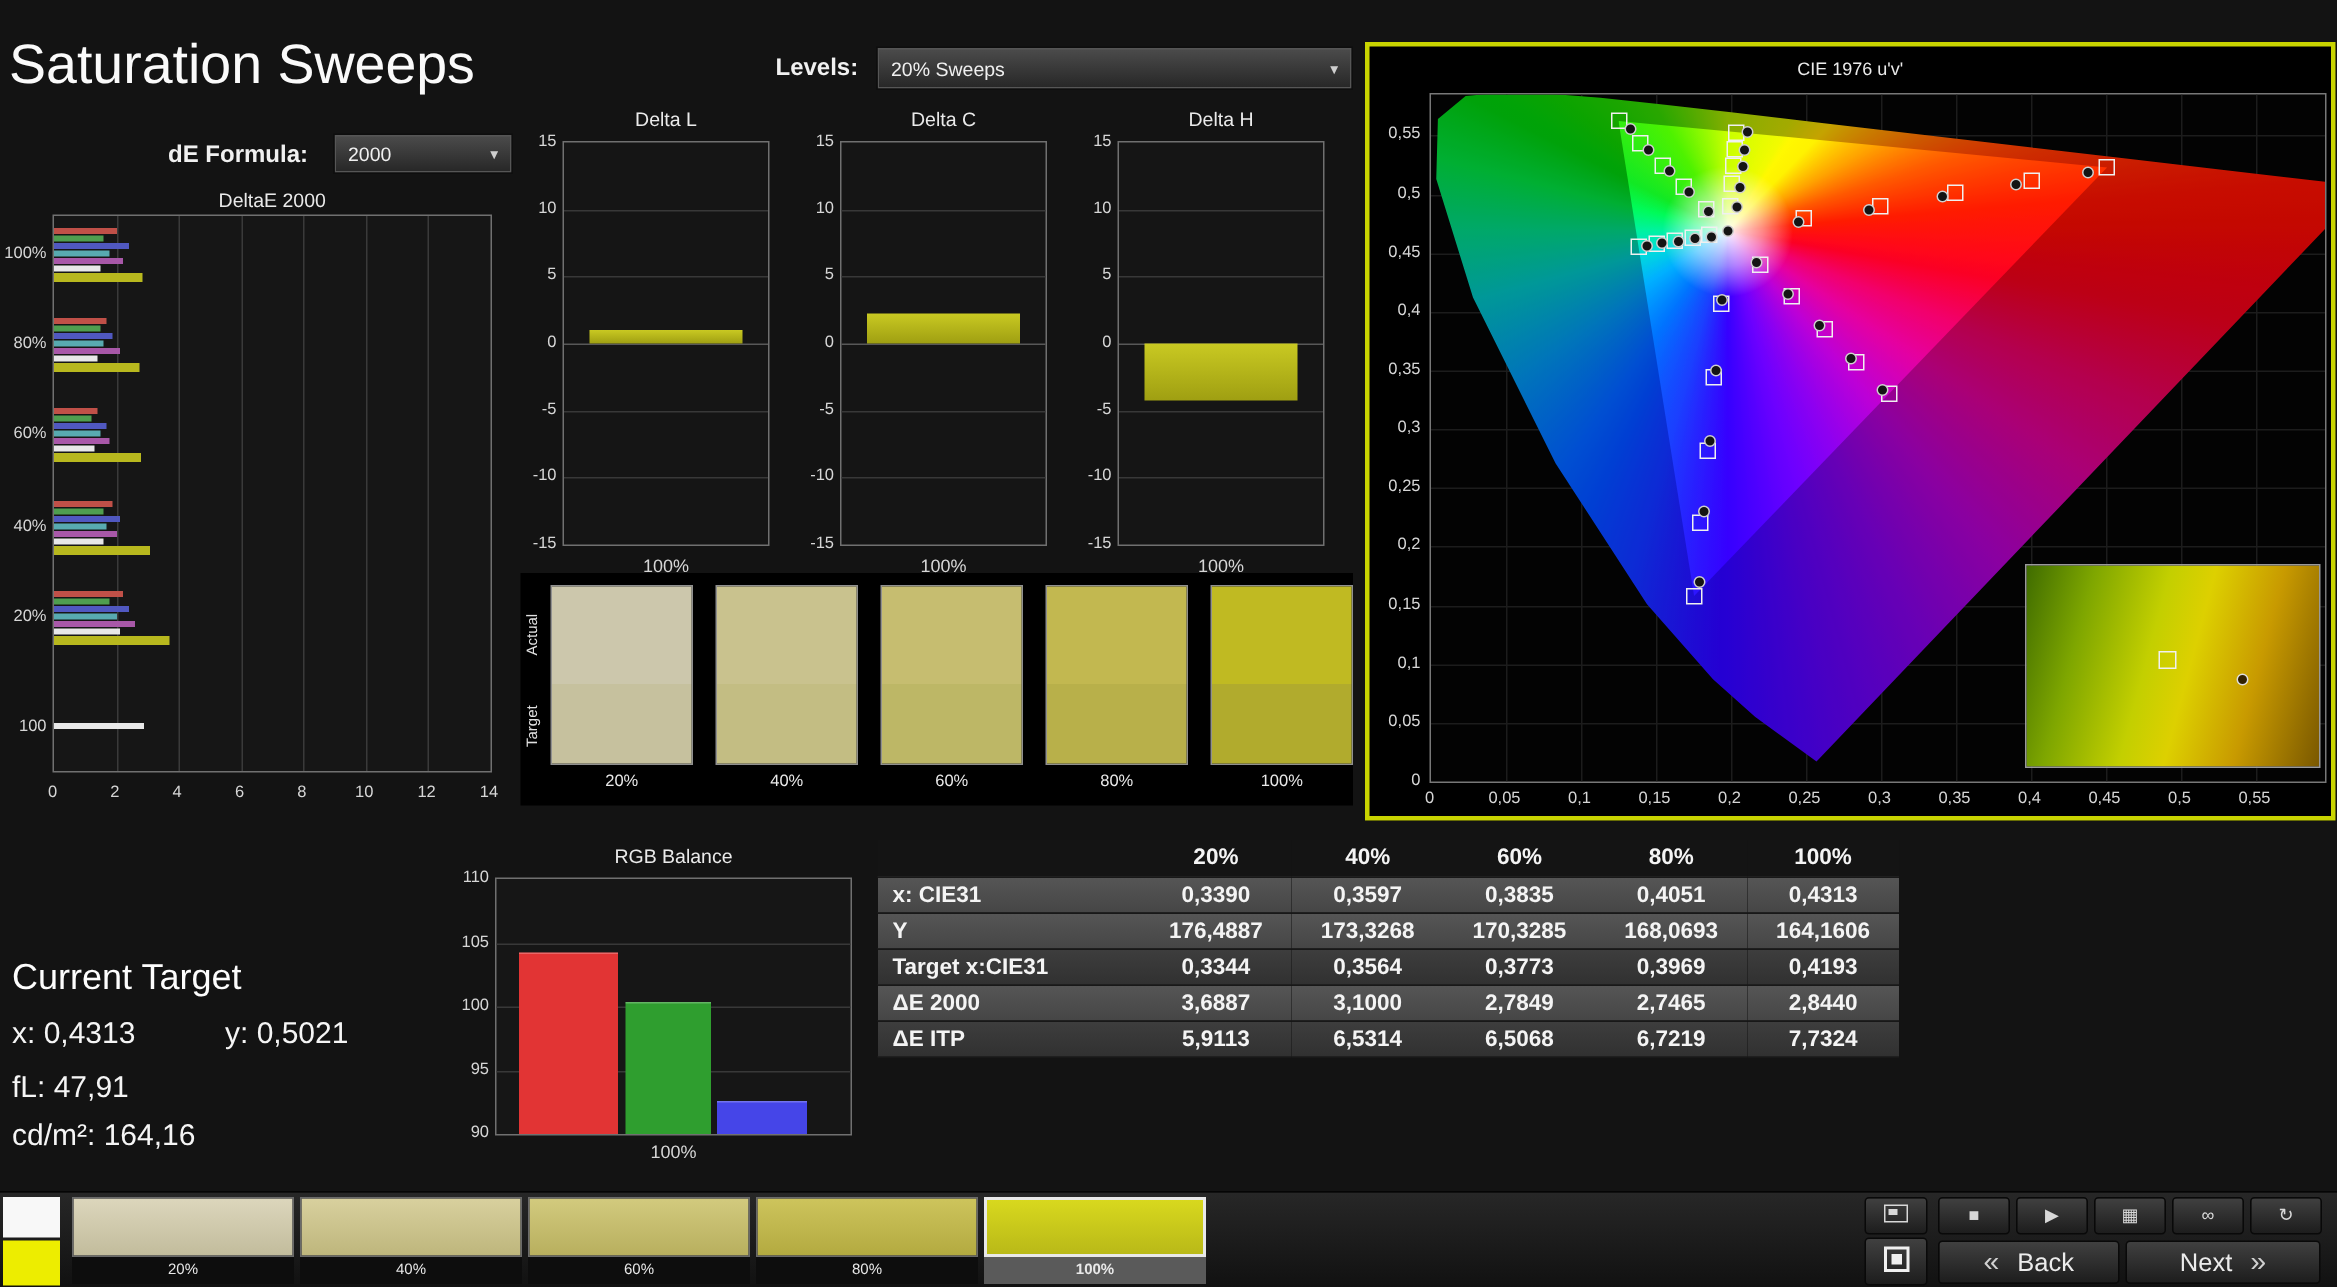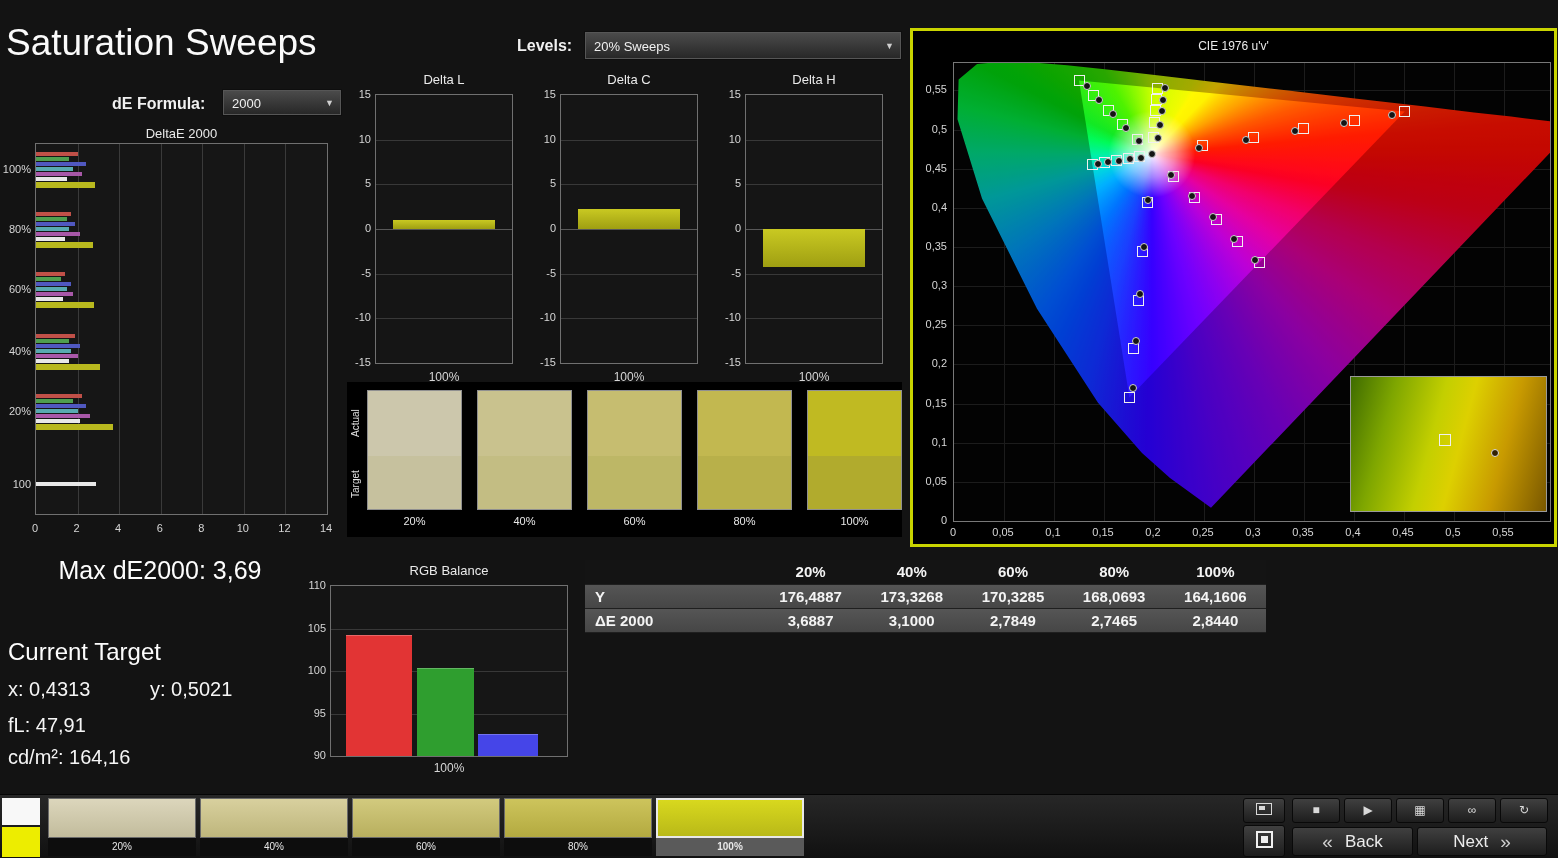--- a/index.html
+++ b/index.html
@@ -368,21 +368,20 @@
       <div class="ticklabel" style="position: absolute; left: 520px; top: 0px; width: 40px; text-align: center;">0,5</div>
       <div class="ticklabel" style="position: absolute; left: 570px; top: 0px; width: 40px; text-align: center;">0,55</div>
     </div>
   <div id="cie-inset">
       <div style="position: absolute; left: calc(48% - 6px); top: calc(47% - 6px); width: 12px; height: 12px; border: 1px solid rgb(240, 240, 240);"></div>
       <div style="position: absolute; left: calc(74% - 4px); top: calc(57% - 4px); width: 8px; height: 8px; border-radius: 50%; background: rgb(51, 34, 0); border: 1px solid rgb(221, 221, 221);"></div>
     </div>
 </div>
 
 <div id="avgmax" class="abs">
-  <div class="bigstat">Max dE2000: 3,69</div>
 </div>
 <div id="current-reading-title" class="abs">Current Target</div>
 <div id="cr-x" class="abs reading">x: 0,4313</div>
 <div id="cr-y" class="abs reading">y: 0,5021</div>
 <div id="cr-fl" class="abs reading">fL: 47,91</div>
 <div id="cr-cd" class="abs reading">cd/m²: 164,16</div>
 
 <div id="rgb-wrap" class="abs">
   <div class="chart-title" style="left:30px;top:0;width:238px;">RGB Balance</div>
   <div id="rgb-plot" class="plot">
@@ -407,35 +406,59 @@
         <th class="lblcol" style="width: 175px;"></th>
         <th>20%</th>
         <th>40%</th>
         <th>60%</th>
         <th>80%</th>
         <th>100%</th>
       </tr>
     </thead>
     <tbody>
       <tr class="odd">
+        <td class="lblcol">x: CIE31</td>
+        <td>0,3390</td>
+        <td>0,3597</td>
+        <td>0,3835</td>
+        <td>0,4051</td>
+        <td>0,4313</td>
+      </tr>
+      <tr class="odd">
         <td class="lblcol">Y</td>
         <td>176,4887</td>
         <td>173,3268</td>
         <td>170,3285</td>
         <td>168,0693</td>
         <td>164,1606</td>
+      </tr>
+      <tr class="even">
+        <td class="lblcol">Target x:CIE31</td>
+        <td>0,3344</td>
+        <td>0,3564</td>
+        <td>0,3773</td>
+        <td>0,3969</td>
+        <td>0,4193</td>
       </tr>
       <tr class="odd">
         <td class="lblcol">ΔE 2000</td>
         <td>3,6887</td>
         <td>3,1000</td>
         <td>2,7849</td>
         <td>2,7465</td>
         <td>2,8440</td>
       </tr>
+      <tr class="even">
+        <td class="lblcol">ΔE ITP</td>
+        <td>5,9113</td>
+        <td>6,5314</td>
+        <td>6,5068</td>
+        <td>6,7219</td>
+        <td>7,7324</td>
+      </tr>
     </tbody>
   </table>
 
 <div id="bottom-bar" class="abs">
   <div id="indicator-top" class="abs" style="background: rgb(248, 248, 248);"></div>
   <div id="indicator-bottom" class="abs" style="background: rgb(237, 237, 0);"></div>
   <div id="patch-row" class="abs">
       <div style="position: absolute; left: 0px; top: 0px; width: 148px; height: 58px;">
         <div style="position: absolute; left: 0px; top: 0px; width: 100%; height: 40px; background: linear-gradient(rgb(220, 214, 188), rgb(194, 188, 156)); border: 1px solid rgb(106, 106, 106);"></div>
         <div style="position: absolute; left: 0px; top: 40px; width: 100%; height: 18px; line-height: 18px; text-align: center; font-size: 10px; color: rgb(232, 232, 232); background: rgb(13, 13, 13); font-weight: normal;">20%</div>

